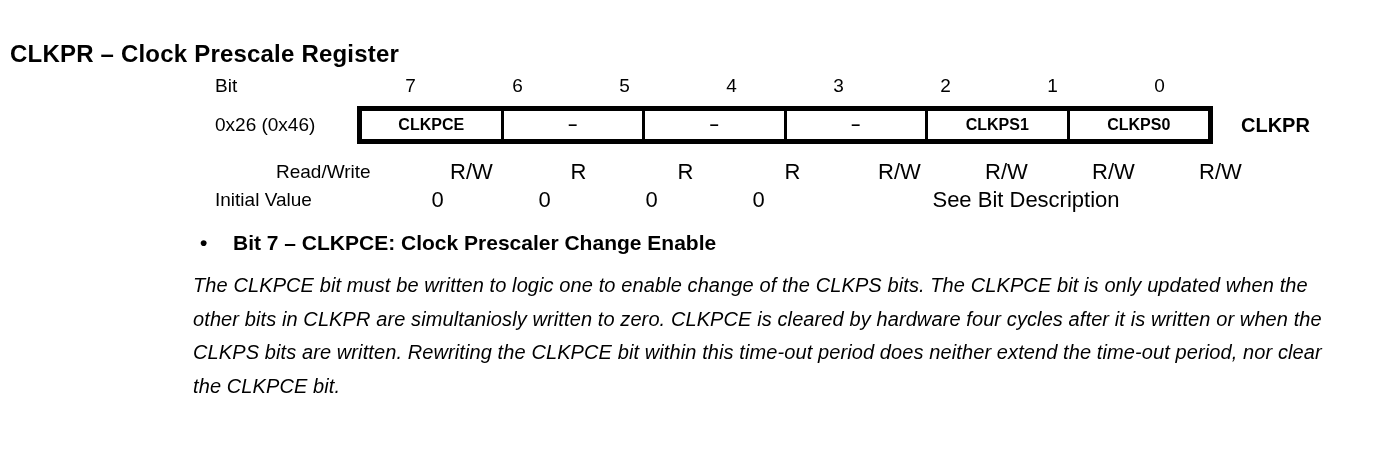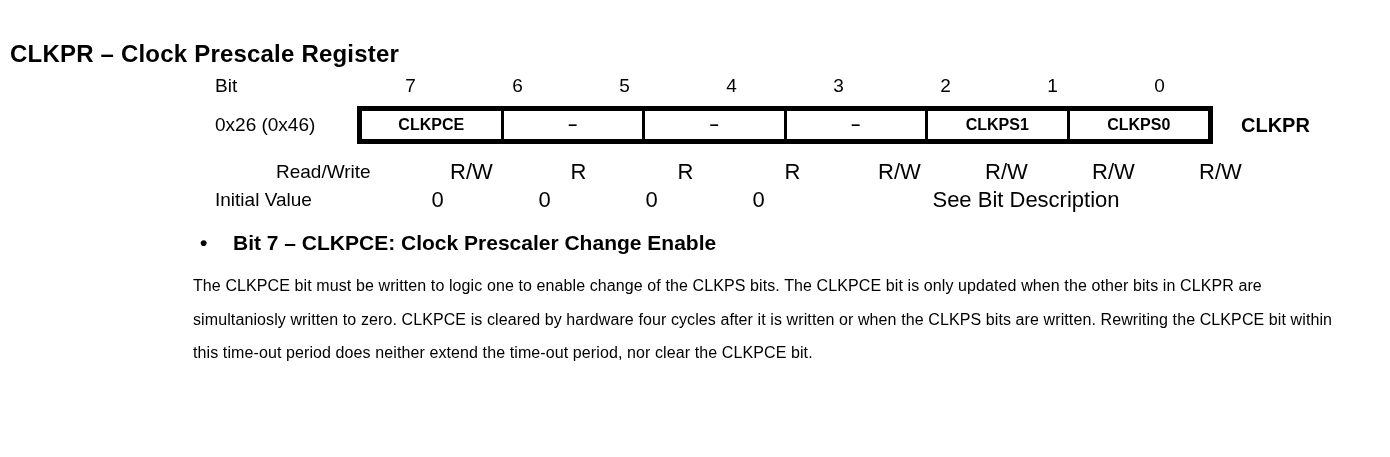--- a/index.html
+++ b/index.html
@@ -91,23 +91,24 @@
     font-weight: bold;
     line-height: 26px;
   }
   .bullet {
     flex: 0 0 40px;
     padding-left: 7px;
     font-size: 21px;
   }
   .desc-body {
     margin-top: 13px;
-    font-size: 16px;
+    font-size: 20px;
     line-height: 33.5px;
     letter-spacing: 0.1px;
+    font-style: italic;
   }
 </style>
 </head>
 <body>
 
 <div class="page">
 
   <h1 class="page-title">CLKPR – Clock Prescale Register</h1>
 
   <div class="reg-block">

